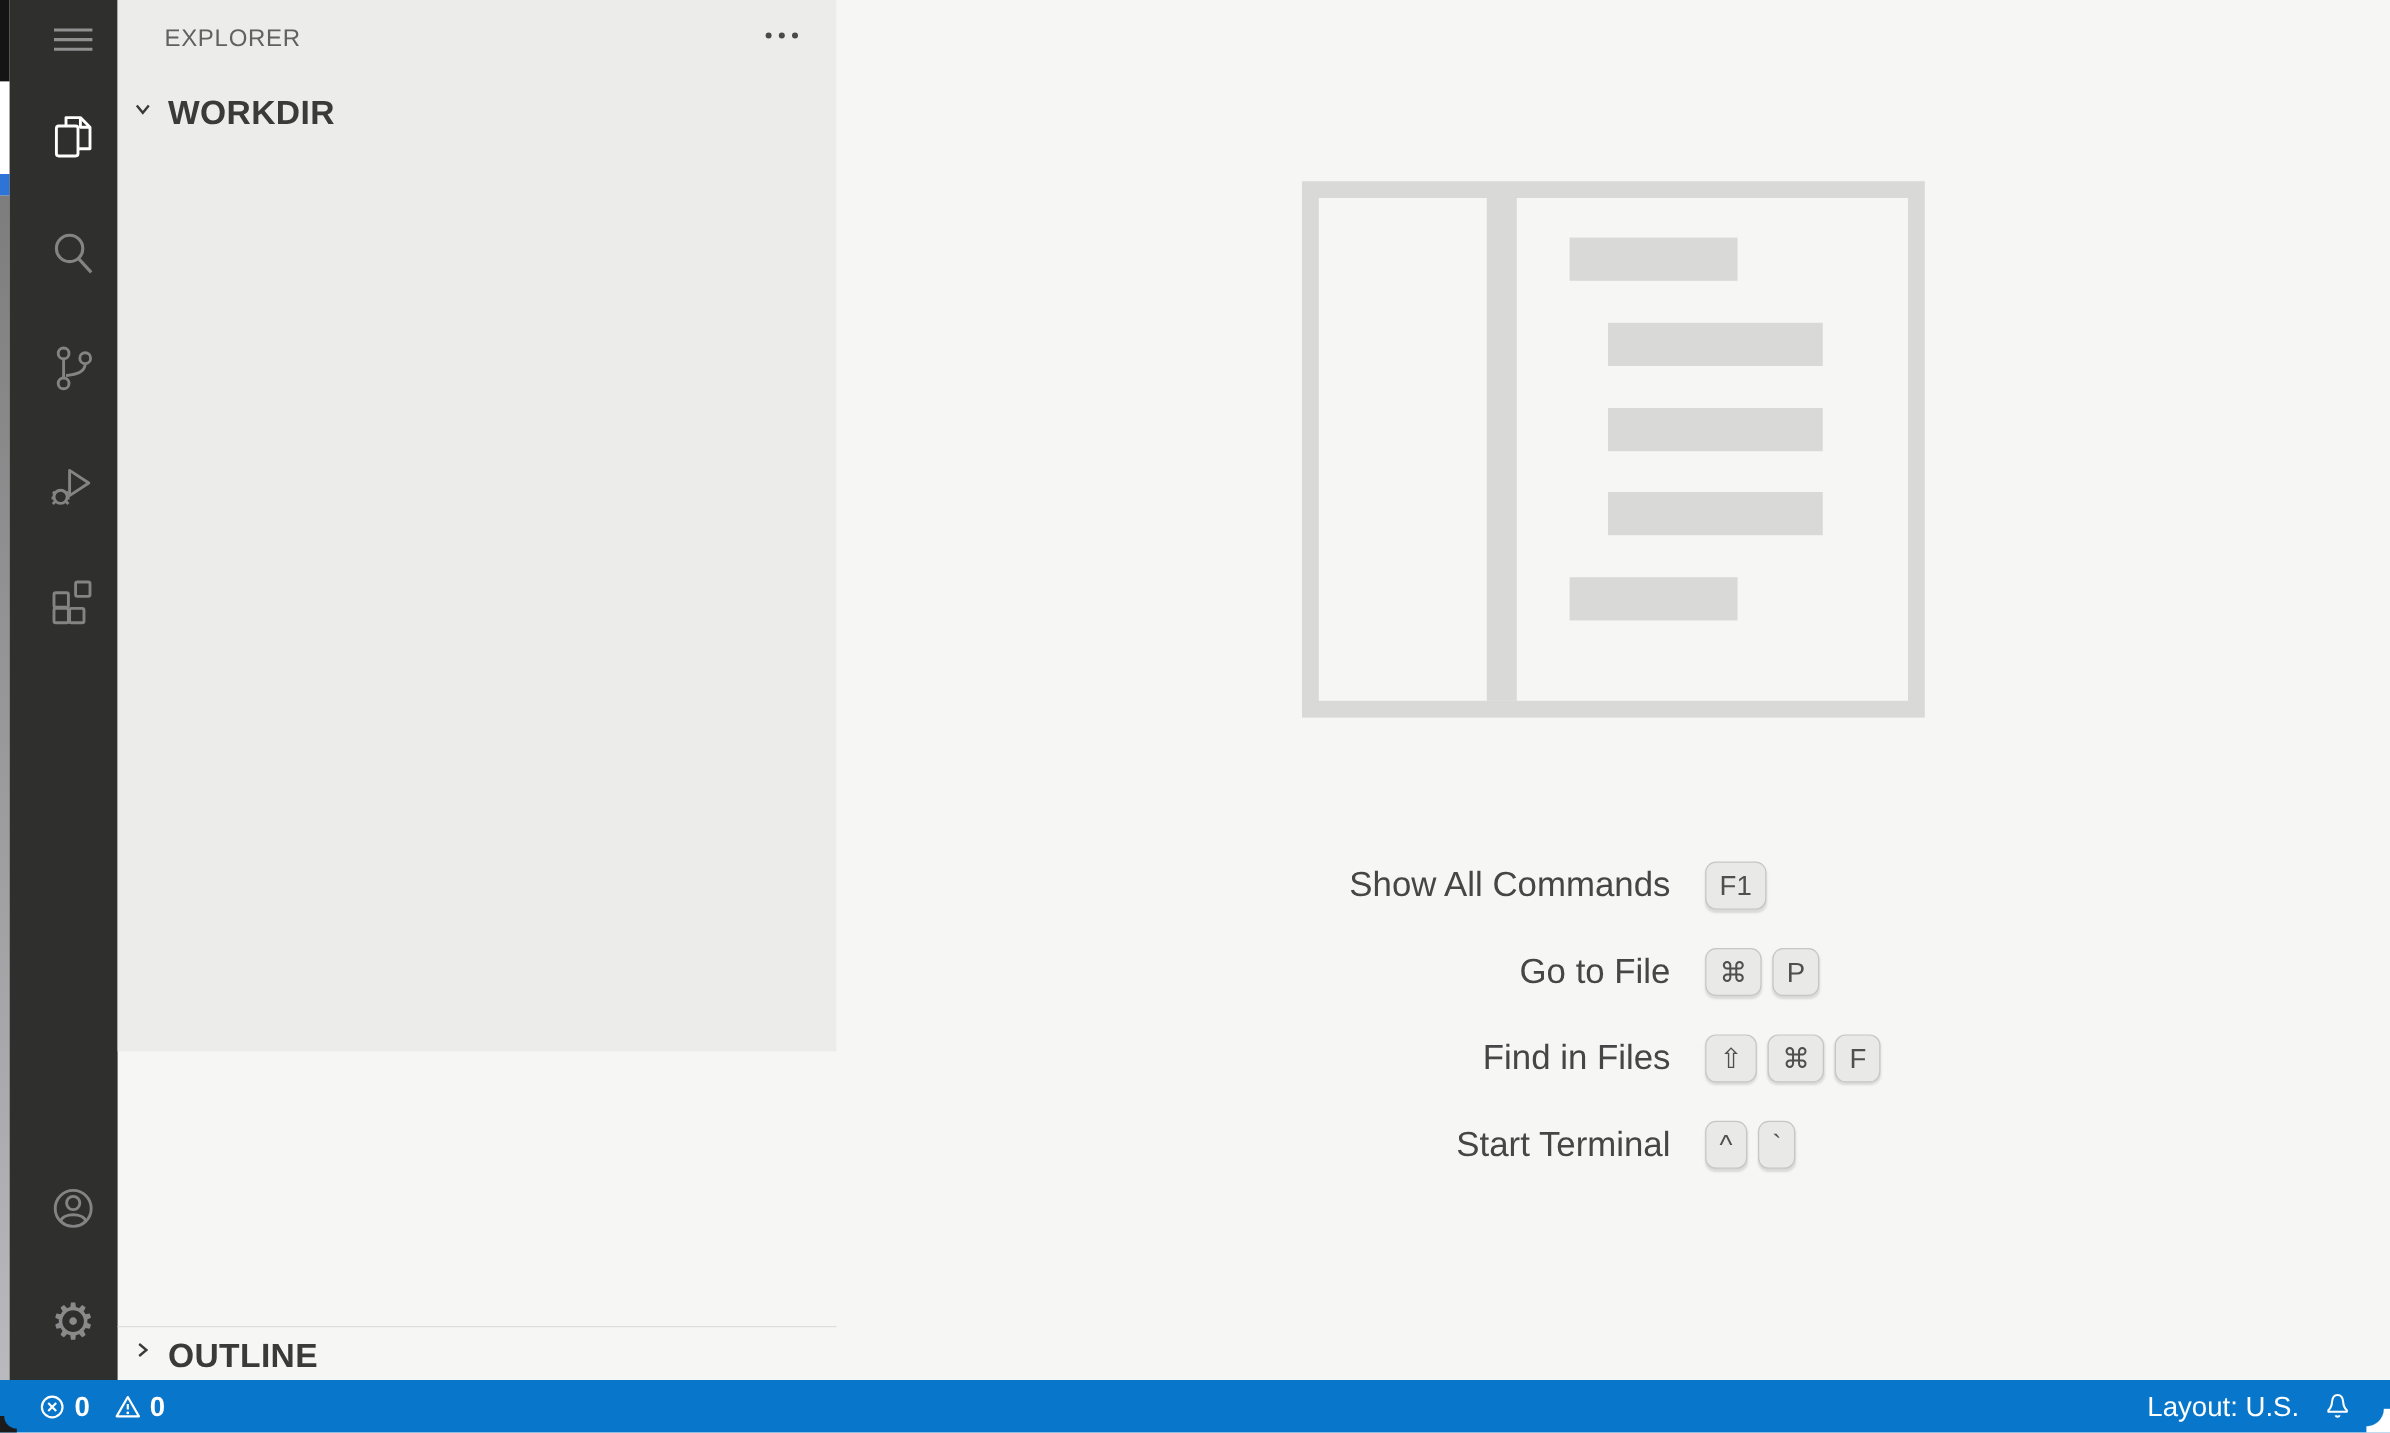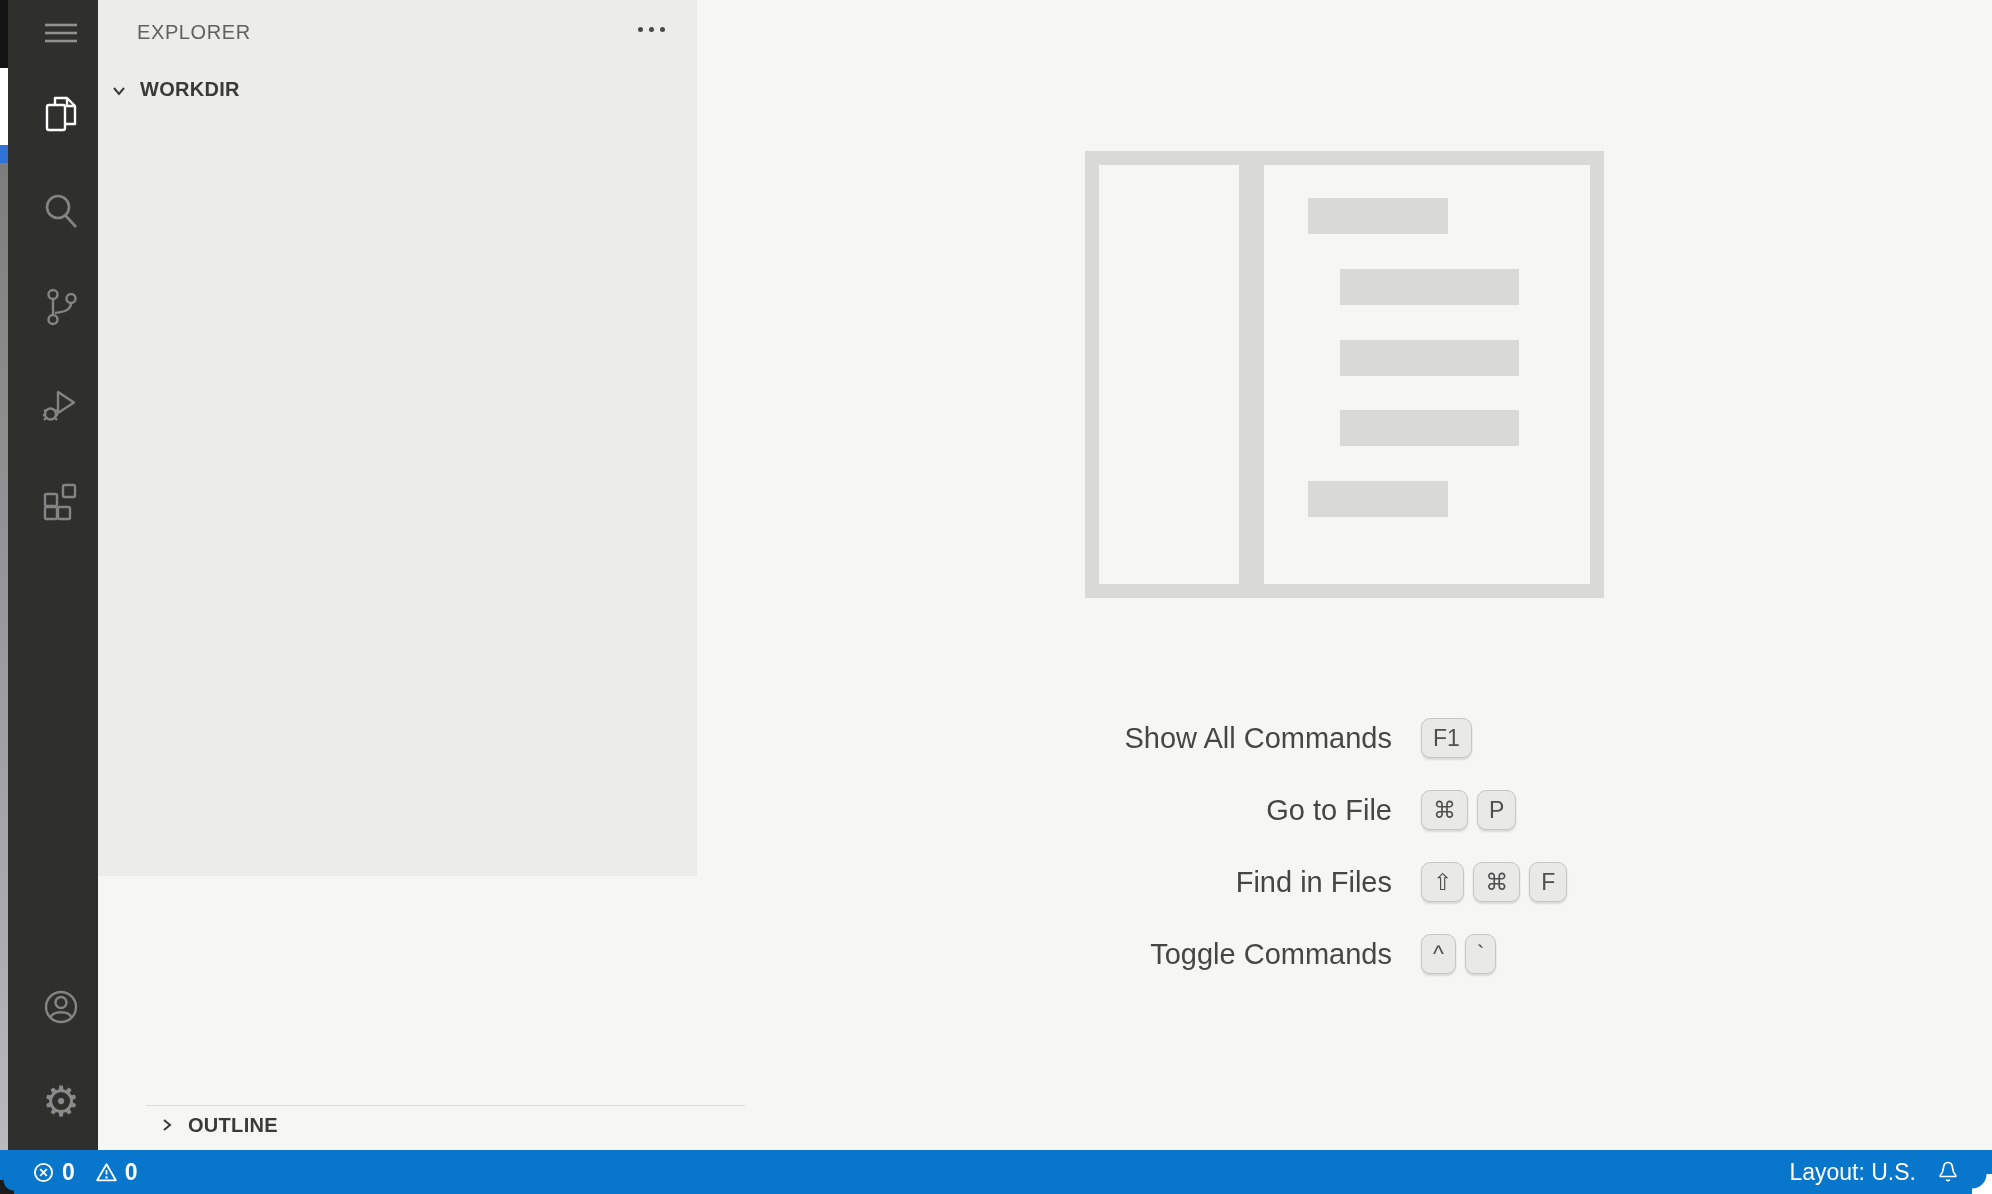--- a/index.html
+++ b/index.html
@@ -21,23 +21,23 @@
   .ab-icon svg{display:block;width:46px;height:46px;}
   .gear-glyph{font-size:42px;line-height:46px;text-align:center;color:#8a8a8a;}
   
   .sidebar{position:absolute;left:98px;top:0;width:599px;height:876px;background:#ececea;}
   .sidebar-header{position:absolute;left:0;top:0;width:100%;height:66px;}
   .sidebar-title{position:absolute;left:39px;top:21px;font-size:20px;letter-spacing:.6px;color:#616161;}
   .sidebar-more{position:absolute;left:540px;top:27px;display:flex;gap:6px;cursor:pointer;}
   .sidebar-more i{width:5px;height:5px;border-radius:50%;background:#4a4a4a;}
   .section-header{position:absolute;left:0;width:100%;height:34px;cursor:pointer;}
   .section-header .chev{position:absolute;left:12px;top:8px;}
-  .section-label{position:absolute;left:42px;top:4px;font-size:20px;font-weight:bold;color:#3a3a3a;letter-spacing:.3px;}
+  .section-label{position:absolute;left:42px;top:4px;font-size:28px;font-weight:bold;color:#3a3a3a;letter-spacing:.3px;}
   .workdir-header{top:74px;}
-  .outline-header{top:1105px;border-top:1px solid #dddddb;padding-top:2px;margin-left:48px;}
+  .outline-header{top:1105px;border-top:1px solid #dddddb;padding-top:2px;}
   .outline-header .chev{top:10px;}
   .outline-header .section-label{top:8px;}
   
   .editor{position:absolute;left:697px;top:0;width:1295px;height:872px;background:#f6f6f4;}
   .watermark{position:absolute;left:388px;top:151px;width:519px;height:447px;
     border:14px solid #d9d9d7;}
   .wm-divider{position:absolute;left:140px;top:0;width:25px;height:419px;background:#d9d9d7;}
   .wm-bar{position:absolute;background:#d9d9d7;height:36px;}
   .wm-b1{left:209px;top:33px;width:140px;}
   .wm-b2{left:241px;top:104px;width:179px;}
@@ -203,21 +203,21 @@
       </div>
       <div class="sc-row">
         <span class="sc-label">Find in Files</span>
         <span class="sc-keys">
           <span class="key">⇧</span>
           <span class="key">⌘</span>
           <span class="key">F</span>
         </span>
       </div>
       <div class="sc-row">
-        <span class="sc-label">Toggle Commands</span>
+        <span class="sc-label">Start Terminal</span>
         <span class="sc-keys">
           <span class="key">^</span>
           <span class="key">`</span>
         </span>
       </div>
     </div>
   </div>
 
   <div class="status-bar">
     <div class="sb-group">

